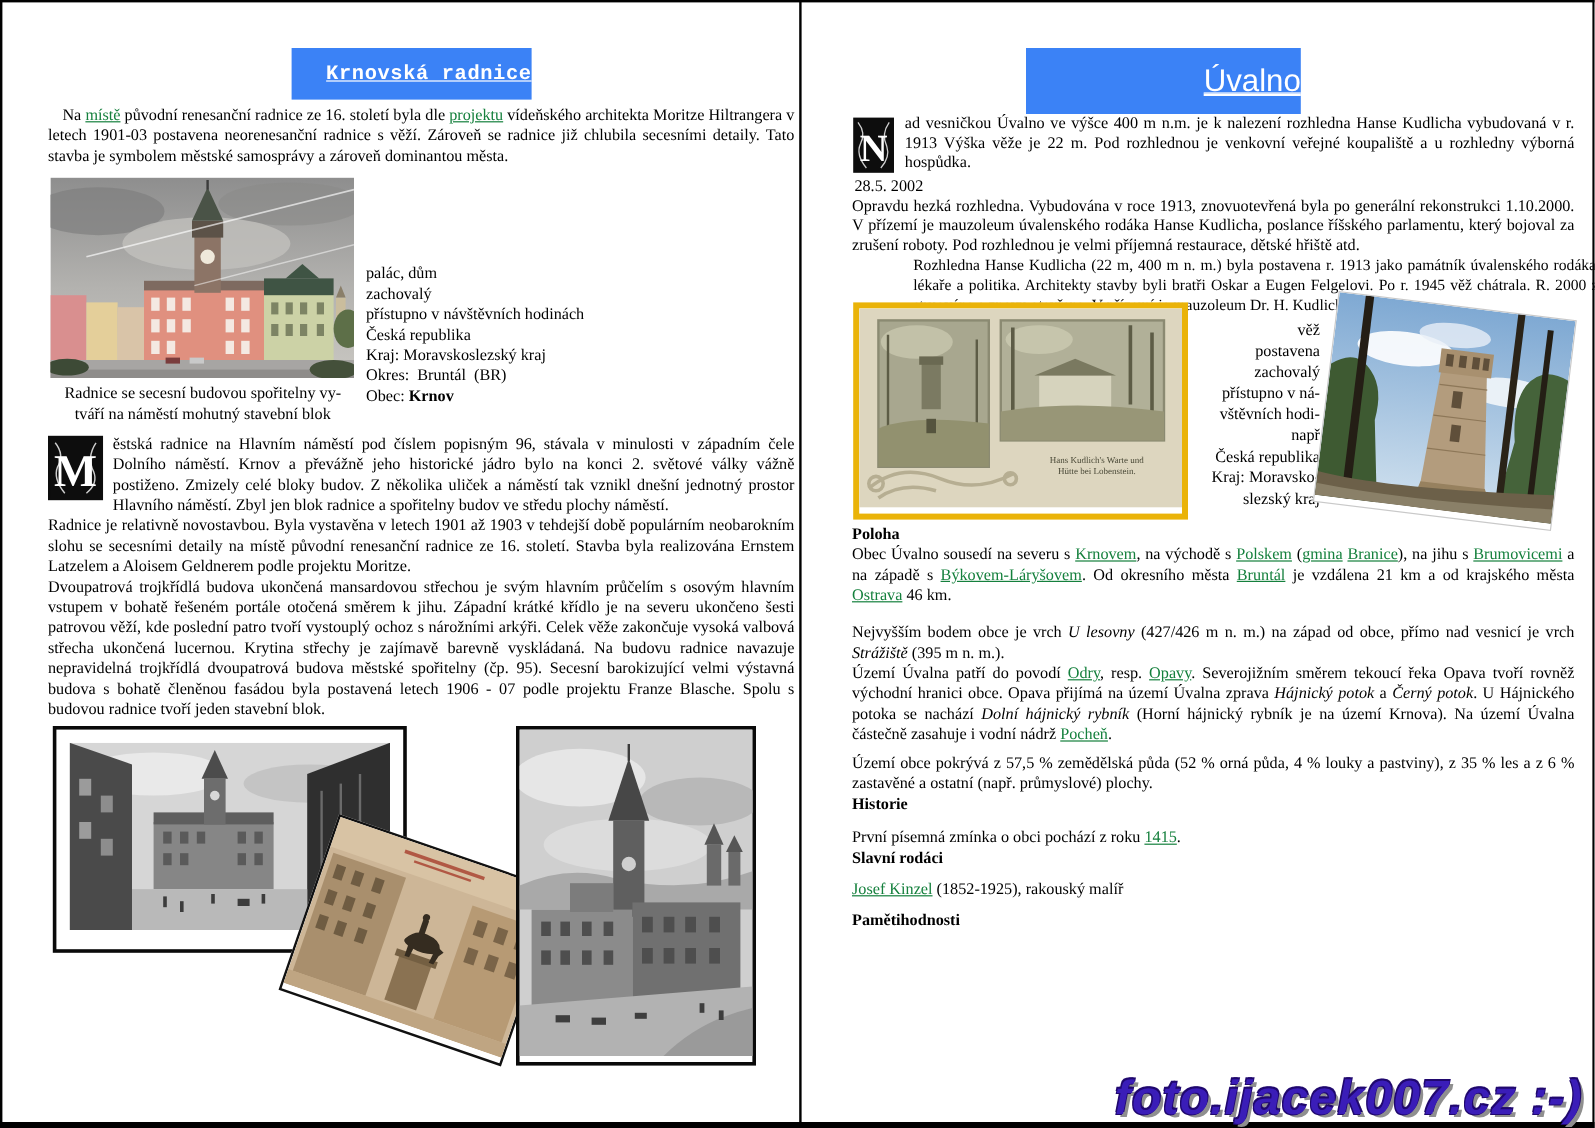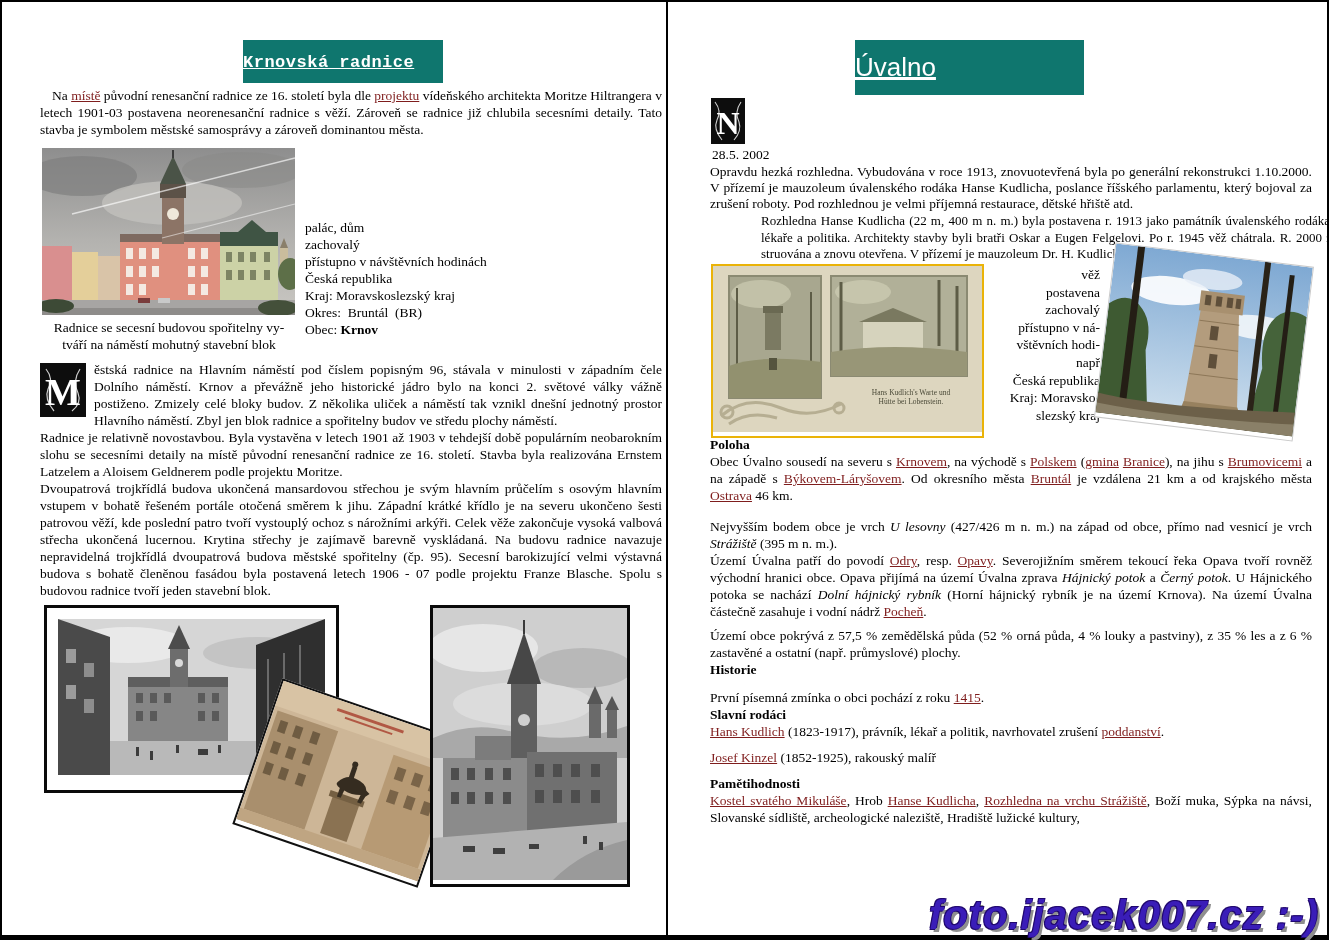--- a/index.html
+++ b/index.html
@@ -1,23 +1,23 @@
 <!DOCTYPE html>
 <html><head>
 <meta charset="utf-8">
 <style>
   html,body{margin:0;padding:0;background:#fff;}
   .canvas{position:relative;width:1329px;height:940px;background:#fff;overflow:hidden;
           font-family:"Liberation Serif",serif;color:#000;}
   .edge{position:absolute;background:#000;}
   .abs{position:absolute;}
   .para{font-size:13.5px;line-height:17px;text-align:justify;}
-  .titlebox{background:#0f766e;color:#fff;text-align:left;}
+  .titlebox{background:#3b82f6;color:#fff;text-align:right;}
   .titlebox .t{ text-decoration:underline; }
-  a{color:#7f1d1d;text-decoration:underline;cursor:pointer;}
+  a{color:#15803d;text-decoration:underline;cursor:pointer;}
   .b{font-weight:bold;} .i{font-style:italic;}
   .sup{vertical-align:super;font-size:9px;line-height:0;}
   .dropcap{float:left;margin:2px 8px 0 0;}
   .photo{box-sizing:border-box;background:#fff;}
   .caption{font-size:13.5px;line-height:17px;text-align:center;}
   .infoblock{font-size:13.5px;line-height:17px;}
   .heading{font-weight:bold;}
   .sec > div{margin:0;}
   .watermark{font-family:"Liberation Sans",sans-serif;font-weight:bold;font-style:italic;
     font-size:40px;letter-spacing:1px;
@@ -279,29 +279,30 @@
 
   <div class="abs para" style="left:710px;top:95px;width:602px;line-height:16px;">
     <span class="dropcap">
       <svg width="36" height="48" viewBox="0 0 36 48">
         <rect x="1" y="1" width="34" height="46" fill="#0d0d0d"></rect>
         <text x="18" y="37" font-family="Liberation Serif,serif" font-size="32" font-weight="bold" fill="#ffffff" text-anchor="middle">N</text>
         <path d="M5,5 q7,9 2,18 q-4,9 5,20" stroke="#ffffff" stroke-width="1.1" fill="none" opacity=".8"></path>
         <path d="M31,5 q-7,10 -2,20 q3,9 -5,18" stroke="#ffffff" stroke-width="1.1" fill="none" opacity=".8"></path>
       </svg>
     </span>
+    <span>ad vesničkou Úvalno ve výšce 400 m n.m. je k nalezení rozhledna Hanse Kudlicha vybudovaná v r. 1913 Výška věže je 22 m. Pod rozhlednou je venkovní veřejné koupaliště a u rozhledny výbor­ná hospůdka.</span>
   </div>
 
   <div class="abs" style="left:712px;top:147px;font-size:13.5px;line-height:16px;">28.5. 2002</div>
 
   <div class="abs para" style="left:710px;top:164px;width:602px;line-height:16px;">Opravdu hezká rozhledna. Vybudována v roce 1913, znovuotevřená byla po generální rekonstrukci 1.10.2000. V přízemí je mauzoleum úvalenského rodáka Hanse Kudlicha, poslance říšského parlamentu, který bojoval za zrušení roboty. Pod rozhlednou je velmi příjemná restaurace, dětské hřiště atd.</div>
 
   <div class="abs para" style="left:746px;top:213px;width:605px;line-height:16.5px;font-size:13px;margin-left:15px;">Rozhledna Hanse Kudlicha (22 m, 400 m n. m.) byla postavena r. 1913 jako památník úvalenského rodáka, význ. lékaře a politika. Architekty stavby byli bratři Oskar a Eugen Felgelovi. Po r. 1945 věž chátrala. R. 2000 zrekon­struována a znovu otevřena. V přízemí je mauzoleum Dr. H. Kudlicha.</div>
 
-  <div class="abs photo" style="left:711px;top:264px;border:2px solid #eab308;">
+  <div class="abs photo" style="left:711px;top:252px;border:5px solid #eab308;">
     <svg width="269" height="166" viewBox="0 0 269 166">
       <rect width="269" height="166" fill="#ddd6bf"></rect>
 
       <rect x="16" y="10" width="92" height="122" fill="#a8a78f"></rect>
       <rect x="16" y="10" width="92" height="122" fill="none" stroke="#8b8a72" stroke-width="2"></rect>
       <ellipse cx="48" cy="28" rx="30" ry="14" fill="#c2c1a8"></ellipse>
       <rect x="52" y="44" width="16" height="40" fill="#7b7a62"></rect>
       <rect x="50" y="40" width="20" height="7" fill="#6a6952"></rect>
       <g stroke="#5d5c46" stroke-width="2">
           <line x1="24" y1="22" x2="24" y2="128"></line>
@@ -378,21 +379,19 @@
 
   <div class="abs sec" style="left:710px;top:436px;width:602px;">
     <div class="heading para">Poloha</div>
     <div class="para"><span>Obec Úvalno sousedí na severu s </span><a href="#">Krnovem</a><span>, na východě s </span><a href="#">Polskem</a><span> (</span><a href="#">gmina</a><span> </span><a href="#">Branice</a><span>), na jihu s </span><a href="#">Brumovice­mi</a><span> a na západě s </span><a href="#">Býkovem-Láryšovem</a><span>. Od okresního města </span><a href="#">Bruntál</a><span> je vzdálena 21 km a od krajského města </span><a href="#">Ostrava</a><span> 46 km.</span></div>
     <div class="para" style="margin-top:14px;"><span>Nejvyšším bodem obce je vrch </span><span class="i">U lesovny</span><span> (427/426 m n. m.) na západ od obce, přímo nad vesnicí je vrch </span><span class="i">Strážiště</span><span> (395 m n. m.).</span></div>
     <div class="para"><span>Území Úvalna patří do povodí </span><a href="#">Odry</a><span>, resp. </span><a href="#">Opavy</a><span>. Severojižním směrem tekoucí řeka Opava tvoří rovněž východní hranici obce. Opava přijímá na území Úvalna zprava </span><span class="i">Hájnický potok</span><span> a </span><span class="i">Černý potok</span><span>. U Hájnic­kého potoka se nachází </span><span class="i">Dolní hájnický rybník</span><span> (Horní hájnický rybník je na území Krnova). Na území Úvalna částečně zasahuje i vodní nádrž </span><a href="#">Pocheň</a><span>.</span></div>
     <div class="para" style="margin-top:7px;">Území obce pokrývá z 57,5 % zemědělská půda (52 % orná půda, 4 % louky a pastviny), z 35 % les a z 6 % zastavěné a ostatní (např. průmyslové) plochy.</div>
     <div class="heading para">Historie</div>
     <div class="para" style="margin-top:11px;"><span>První písemná zmínka o obci pochází z roku </span><a href="#">1415</a><span>.</span></div>
     <div class="heading para">Slavní rodáci</div>
-    <div class="para"><a href="#">Hans Kudlich</a><span> (1823-1917), právník, lékař a politik, navrhovatel zrušení </span><a href="#">poddanství</a><span>.</span></div>
     <div class="para" style="margin-top:9px;"><a href="#">Josef Kinzel</a><span> (1852-1925), rakouský malíř</span></div>
     <div class="heading para" style="margin-top:9px;">Pamětihodnosti</div>
-    <div class="para"><a href="#">Kostel svatého Mikuláše</a><span>, Hrob </span><a href="#">Hanse Kudlicha</a><span>, </span><a href="#">Rozhledna na vrchu Strážiště</a><span>, Boží muka, Sýpka na návsi, Slovanské sídliště, archeologické naleziště, Hradiště lužické kultury,</span></div>
   </div>
 
   <div class="abs watermark" style="right:10px;bottom:2px;color:#3a1db8;">foto.ijacek007.cz :-)</div>
 
 </div>
 
 </body></html>

